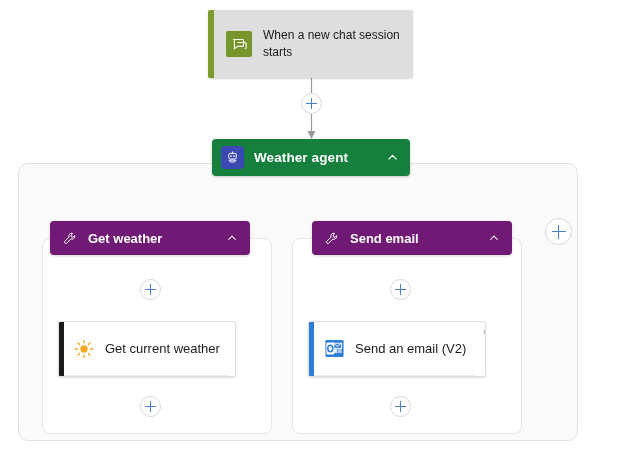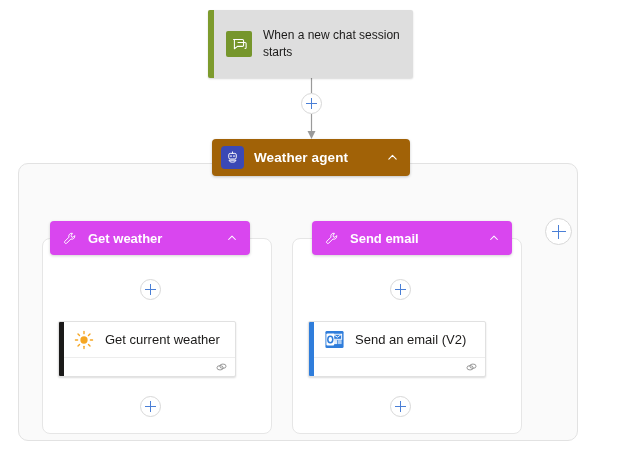--- a/index.html
+++ b/index.html
@@ -76,21 +76,21 @@
     line-height: 1.45;
     max-width: 140px;
   }
 
   
   .agent-node {
     left: 212px;
     top: 139px;
     width: 198px;
     height: 37px;
-    background: #a16207;
+    background: #15803d;
     border-radius: 4px;
     display: flex;
     align-items: center;
     padding: 0 10px 0 9px;
     box-sizing: border-box;
     gap: 10px;
     box-shadow: 0 1px 3px rgba(0,0,0,0.22);
     z-index: 5;
   }
   .agent-icon-box {
@@ -138,21 +138,21 @@
     background: #ffffff;
     z-index: 2;
   }
   #tool-container-1 { left: 42px;  top: 238px; width: 230px; height: 196px; }
   #tool-container-2 { left: 292px; top: 238px; width: 230px; height: 196px; }
 
   
   .tool-header {
     height: 34px;
     border-radius: 4px;
-    background: #d946ef;
+    background: #701a75;
     display: flex;
     align-items: center;
     padding: 0 10px 0 11px;
     box-sizing: border-box;
     gap: 10px;
     box-shadow: 0 1px 3px rgba(0,0,0,0.18);
     z-index: 6;
   }
   #tool-header-1 { left: 50px;  top: 221px; width: 200px; }
   #tool-header-2 { left: 300px; top: 221px; width: 200px; margin-left: 12px; }
@@ -180,21 +180,21 @@
   .action-accent {
     width: 5px;
     height: 100%;
     flex: 0 0 auto;
   }
   .accent-dark { background: #1b1a19; }
   .accent-blue { background: #2f7ddb; }
   .action-inner {
     flex: 1 1 auto;
     display: flex;
-    flex-direction: column;
+    flex-direction: row;
     min-width: 0;
   }
   .action-top {
     flex: 1 1 auto;
     display: flex;
     align-items: center;
     gap: 10px;
     padding: 0 9px;
     border-bottom: 1px solid #ededed;
   }

